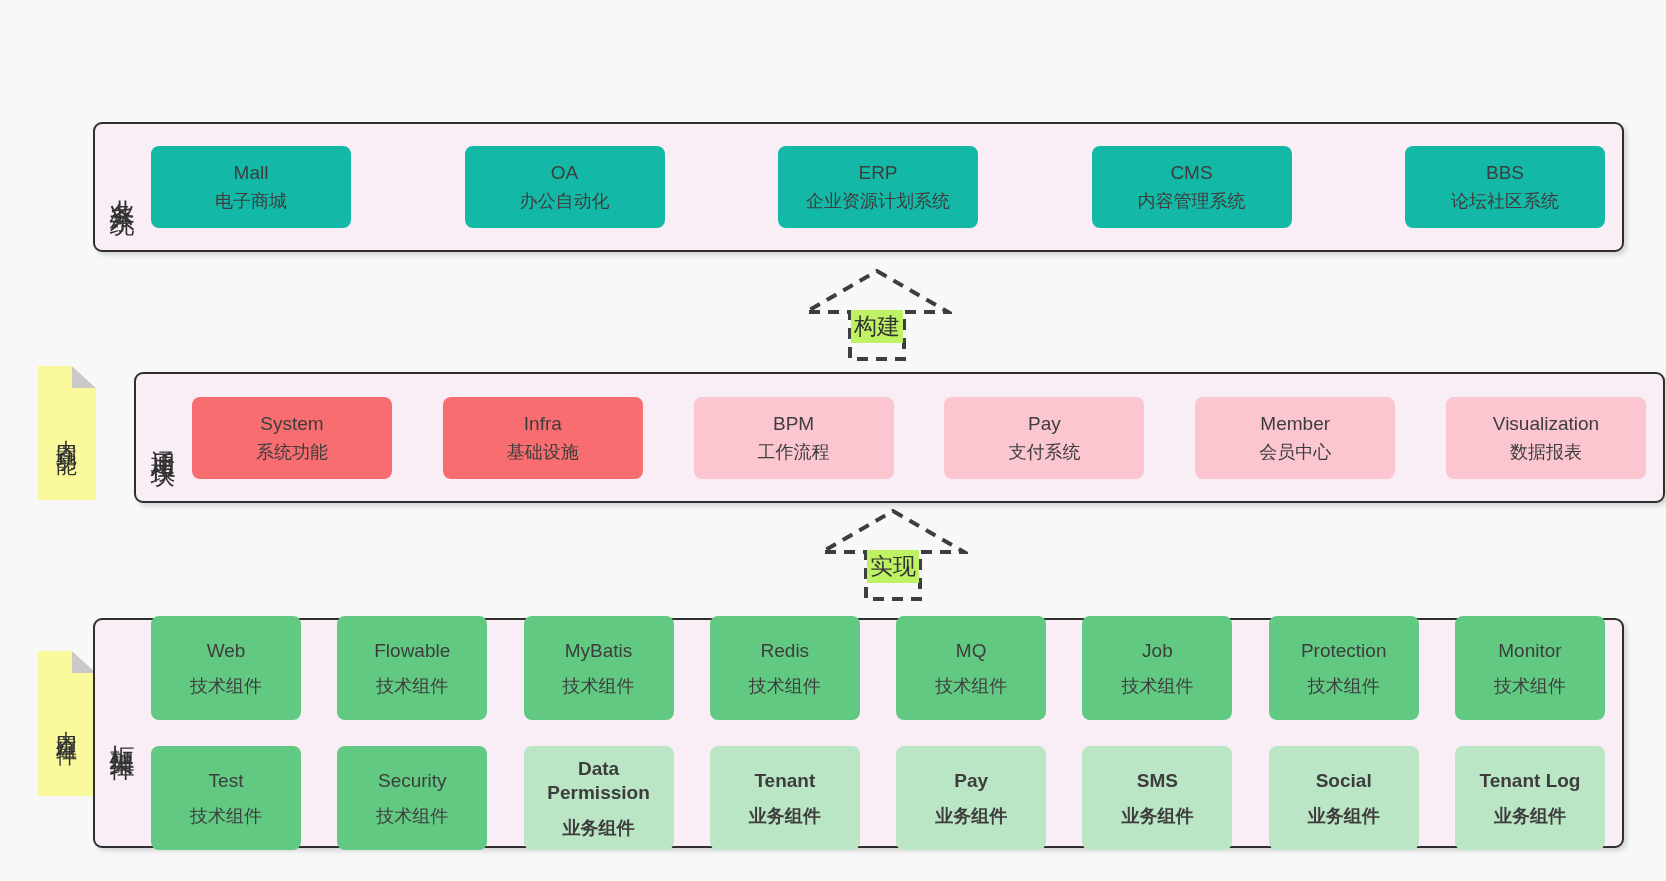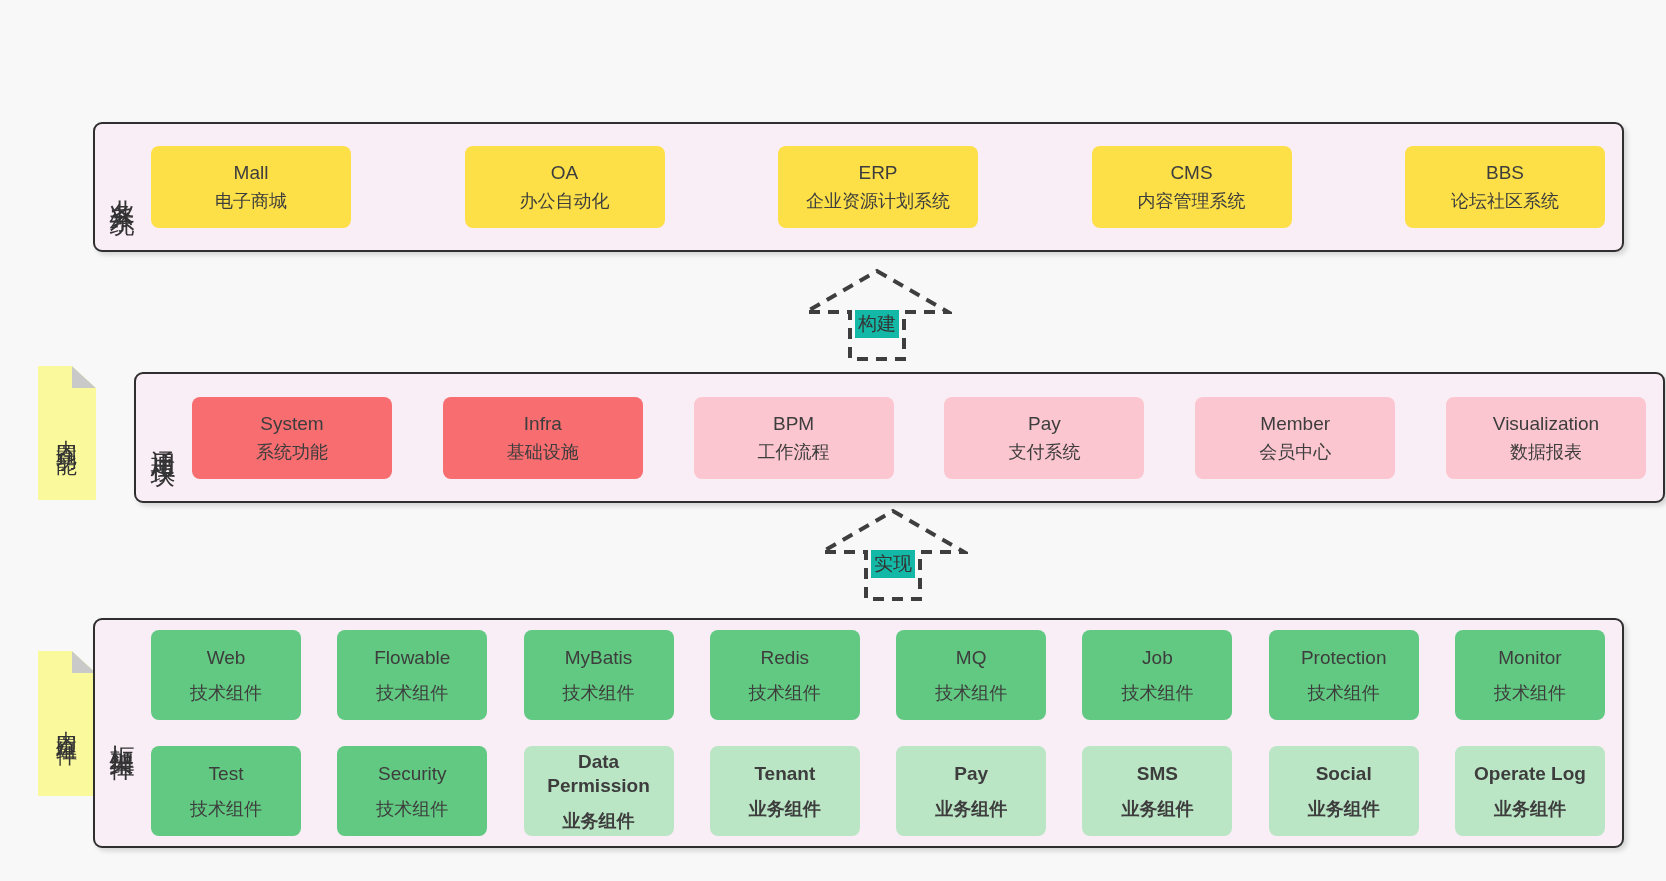--- a/index.html
+++ b/index.html
@@ -31,24 +31,24 @@
     flex:1;display:flex;flex-direction:column;justify-content:center;
     gap:26px;padding:0 17px 0 2px;
   }
   .row{display:flex;justify-content:space-between;align-items:center;}
   
   .bx{
     display:flex;flex-direction:column;align-items:center;justify-content:center;
     border-radius:8px;text-align:center;gap:5px;box-sizing:border-box;padding:2px;
   }
   .band1 .bx,.band2 .bx{width:200px;height:82px;}
-  .band3 .bx{width:150px;height:90px;gap:12px;}
+  .band3 .bx{width:150px;height:104px;gap:12px;}
   .bx-t{font-size:19px;line-height:1.25;}
   .bx-s{font-size:18px;line-height:1.25;}
-  .v-blue{background:#fde047;}
+  .v-blue{background:#14b8a6;}
   .v-red{background:#f76d70;}
   .v-pink{background:#fbc6cf;}
   .v-green{background:#61c981;}
   .v-green-light{background:#bbe6c5;font-weight:bold;}
   
   .note{
     position:absolute;left:38px;width:58px;background:#fafa9d;z-index:1;
     display:flex;align-items:center;justify-content:center;
     clip-path:polygon(0 0,calc(100% - 24px) 0,100% 22px,100% 100%,0 100%);
   }
@@ -59,21 +59,21 @@
     background:#c9c9c9;clip-path:polygon(0 0,100% 100%,0 100%);
   }
   .note-text{font-size:21px;color:#333;letter-spacing:5px;}
   
   .arrow{position:absolute;width:150px;height:95px;z-index:3;}
   .arrow1{left:802px;top:268px;}
   .arrow2{left:818px;top:508px;}
   .arrow svg{position:absolute;left:0;top:0;}
   .arrow-label{
     position:absolute;left:75px;top:42px;transform:translateX(-50%);
-    background:#14b8a6;padding:1px 3px;font-size:19px;color:#333;white-space:nowrap;
+    background:#bef264;padding:1px 3px;font-size:23px;color:#333;white-space:nowrap;
   }
 </style>
 </head>
 <body>
 
 <div class="note note1">
   <div class="fold"></div>
   <span class="vtext note-text">内置功能</span>
 </div>
 <div class="note note2">
@@ -215,18 +215,18 @@
       </div>
       <div class="bx v-green-light">
         <div class="bx-t">SMS</div>
         <div class="bx-s">业务组件</div>
       </div>
       <div class="bx v-green-light">
         <div class="bx-t">Social</div>
         <div class="bx-s">业务组件</div>
       </div>
       <div class="bx v-green-light">
-        <div class="bx-t">Operate Log</div>
+        <div class="bx-t">Tenant Log</div>
         <div class="bx-s">业务组件</div>
       </div>
     </div>
   </div>
 </div>
 
 </body></html>

